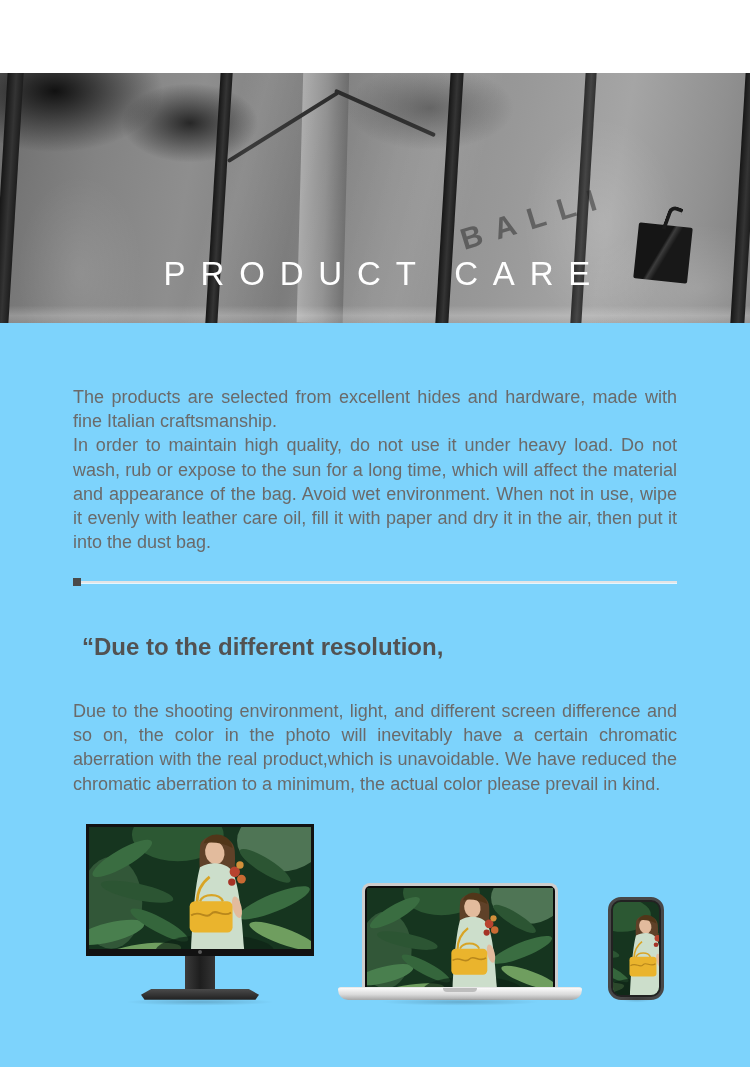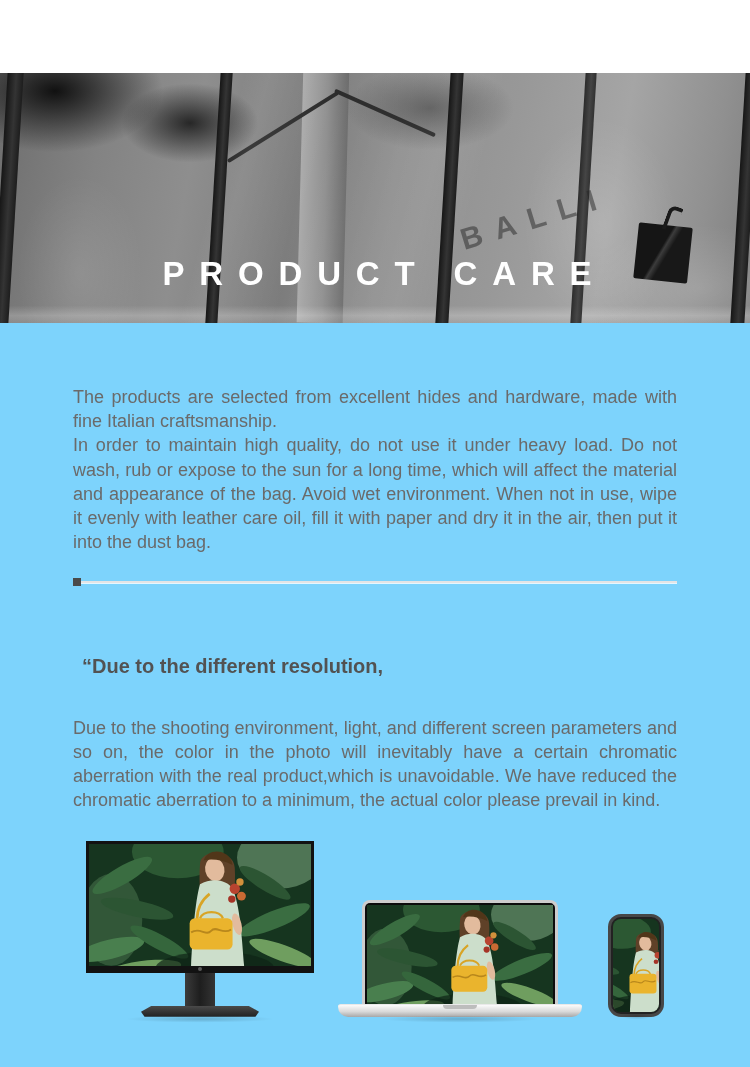--- a/index.html
+++ b/index.html
@@ -40,32 +40,32 @@
   .storefront-sign {
     position: absolute; left: 458px; top: 128px; transform: rotate(-17deg);
     font-size: 30px; font-weight: 700; letter-spacing: 13px; color: rgba(38,38,38,.5); white-space: nowrap;
   }
   .window-bag { position: absolute; left: 636px; top: 152px; width: 54px; height: 56px;
     background: linear-gradient(115deg,#151515 44%, #3c3c3c 48%, #181818 56%); transform: rotate(6deg); border-radius: 2px; }
   .window-bag::before { content: ''; position: absolute; left: 26px; top: -20px; width: 10px; height: 22px;
     border-left: 4px solid #1a1a1a; border-top: 4px solid #1a1a1a; border-radius: 8px 0 0 0; transform: rotate(14deg); }
   .banner-title {
     position: absolute; left: 4px; right: 0; top: 182px; text-align: center;
-    color: #ffffff; font-size: 33px; font-weight: 700; letter-spacing: .45em; text-indent: .45em; white-space: nowrap;
+    color: #ffffff; font-size: 33px; font-weight: 400; letter-spacing: .45em; text-indent: .45em; white-space: nowrap;
   }
 
   
   .content { background: #7dd3fc; height: 932px; padding: 62px 73px 0; color: #6a6a6a; }
   .body-text { font-size: 18px; line-height: 1.345; text-align: justify; color: #6a6a6a; }
 
   .divider { display: flex; align-items: center; margin-top: 24px; height: 8px; }
   .divider-square { width: 8px; height: 8px; background: #4a4a4a; flex: 0 0 auto; }
   .divider-line { flex: 1 1 auto; height: 2px; background: #e4e4e5; box-shadow: 0 1px 0 rgba(255,255,255,.8); }
 
-  .quote { margin-top: 68px; font-size: 20px; font-weight: 700; color: #525252; line-height: 1.27; }
+  .quote { margin-top: 46px; font-size: 24px; font-weight: 700; color: #525252; line-height: 1.27; }
   .quote .q1 { display: block; padding-left: 9px; }
   .quote .q2 { display: block; }
 
   .disclaimer-text { margin-top: 36px; }
 
   
   .devices { margin: 28px auto 0; display: flex; align-items: flex-end; justify-content: center; width: 604px; }
   .device { position: relative; }
   .device::after { content: ''; position: absolute; bottom: -7px; left: 5%; right: 5%; height: 10px;
     background: radial-gradient(ellipse closest-side, rgba(0,0,0,.18), rgba(0,0,0,0) 72%); }
@@ -162,21 +162,21 @@
 
     <div class="divider">
       <span class="divider-square"></span>
       <span class="divider-line"></span>
     </div>
 
     <div class="quote">
       <span class="q1">“Due to the different resolution,</span>
     </div>
 
-    <p class="body-text disclaimer-text">Due to the shooting environment, light, and different screen parameters and so on, the color in the photo will inevitably have a certain chromatic aberration with the real product,which is unavoidable. We have reduced the chromatic aberration to a minimum, the actual color please prevail in kind.</p>
+    <p class="body-text disclaimer-text">Due to the shooting environment, light, and different screen difference and so on, the color in the photo will inevitably have a certain chromatic aberration with the real product,which is unavoidable. We have reduced the chromatic aberration to a minimum, the actual color please prevail in kind.</p>
 
     <div class="devices">
 
       <div class="device monitor">
         <div class="m-screen">
           <div class="photo">
             <svg viewBox="0 0 300 200" preserveAspectRatio="xMidYMid slice">
                 <use href="#model-photo"></use>
               </svg>
           </div>

